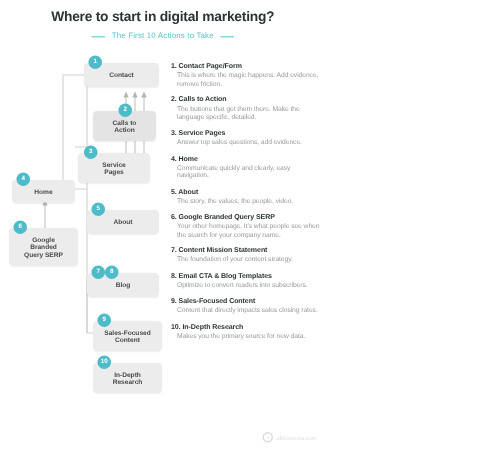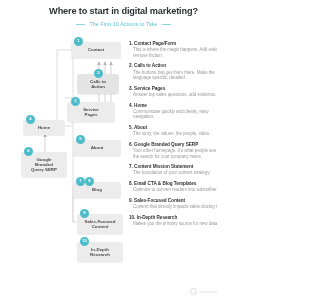--- a/index.html
+++ b/index.html
@@ -6,21 +6,20 @@
   html, body {
     width: 217px; height: 300px;
     background: #ffffff;
     font-family: "Liberation Sans", sans-serif;
     overflow: hidden;
   }
   #page {
     position: relative;
     width: 217px; height: 300px;
     background: #ffffff;
-    margin-left: 15px;
   }
 
   
   .header { position: absolute; left: 0; top: 6px; width: 217px; text-align: center; }
   .title {
     font-size: 9.2px; font-weight: bold; color: #2d3436;
     letter-spacing: -0.15px; line-height: 11px;
   }
   .subtitle-row {
     margin-top: 4px;

